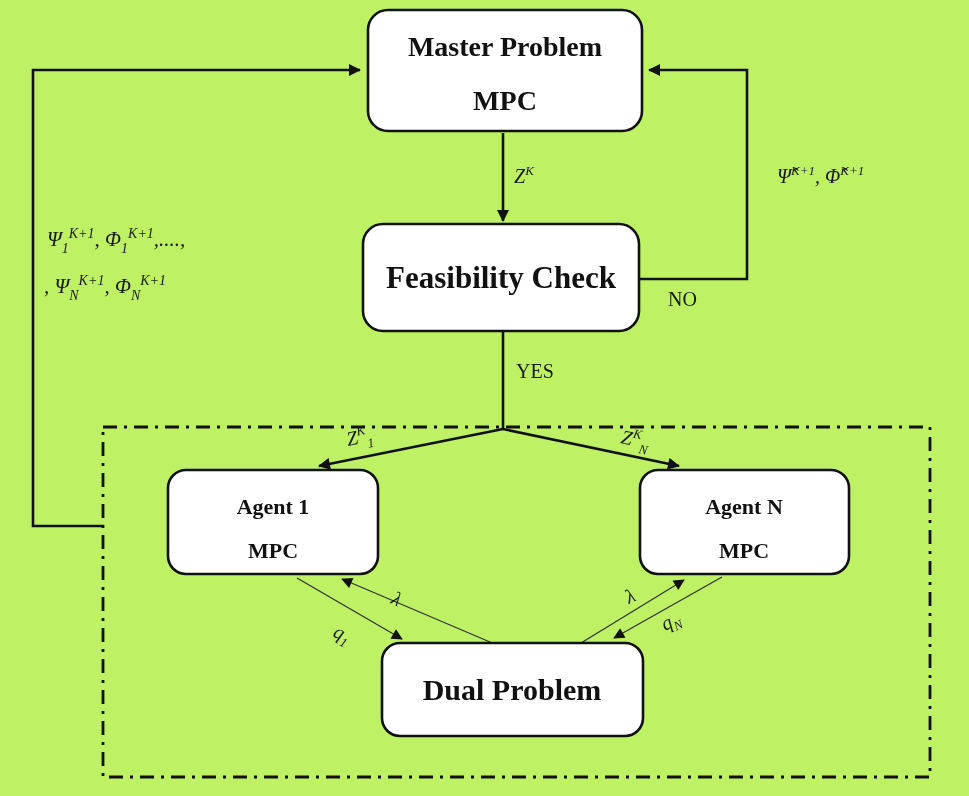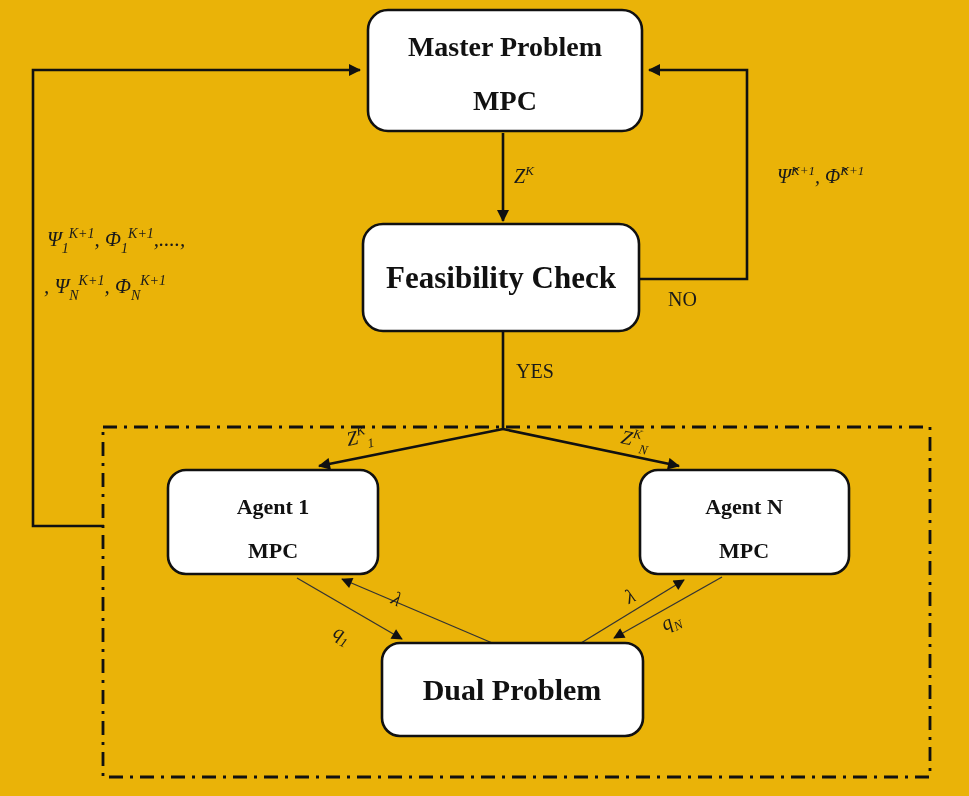--- a/index.html
+++ b/index.html
@@ -4,21 +4,21 @@
 <style>
   html, body {
     margin: 0;
     padding: 0;
     background: #ffffff;
   }
   .stage {
     position: relative;
     width: 969px;
     height: 796px;
-    background: #eab308;
+    background: #bef264;
     font-family: "Liberation Serif", "DejaVu Serif", serif;
   }
   svg { display: block; }
 
   .node-box {
     fill: #ffffff;
     stroke: #111111;
     stroke-width: 2.6;
   }
   .dashed-region {

